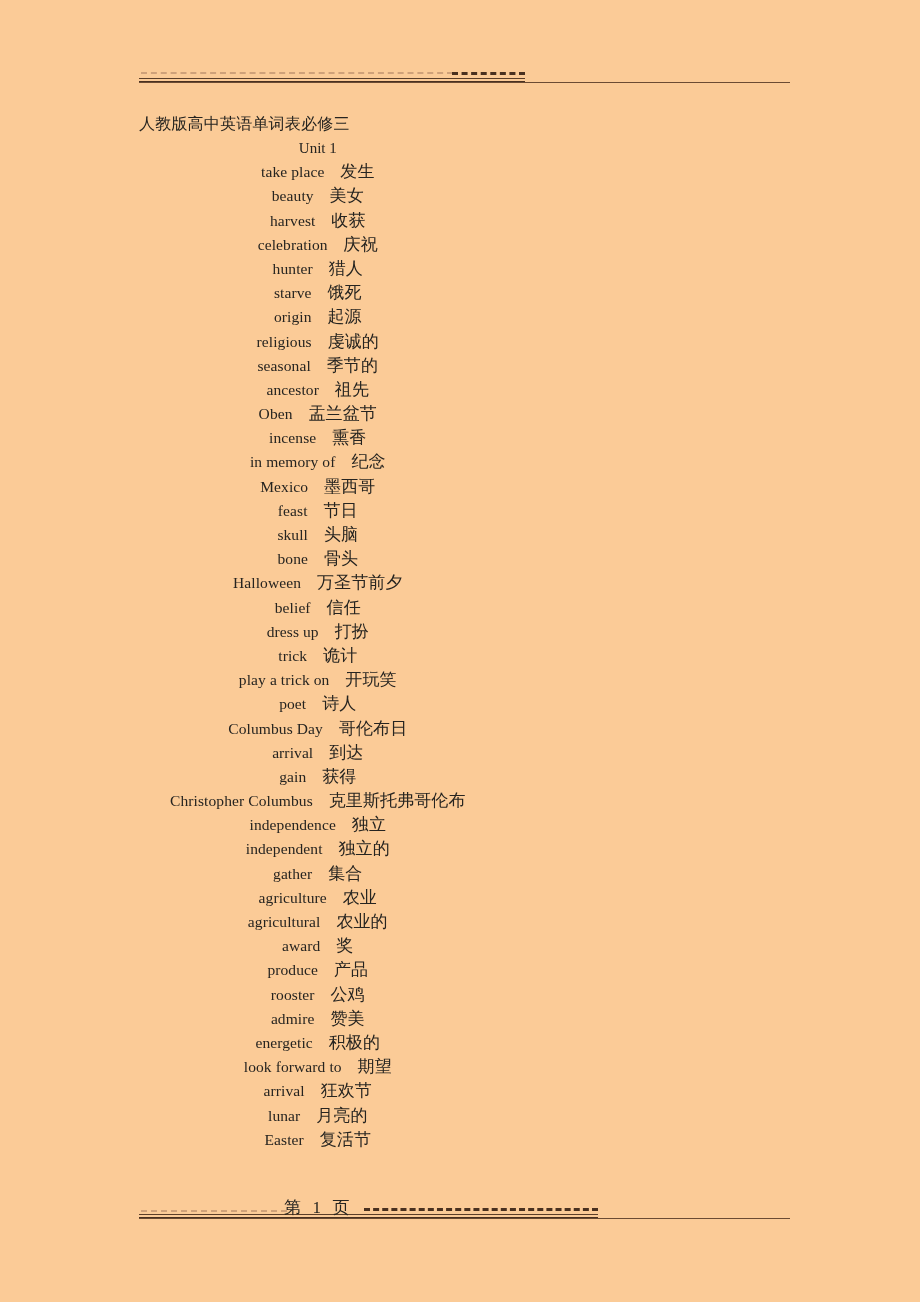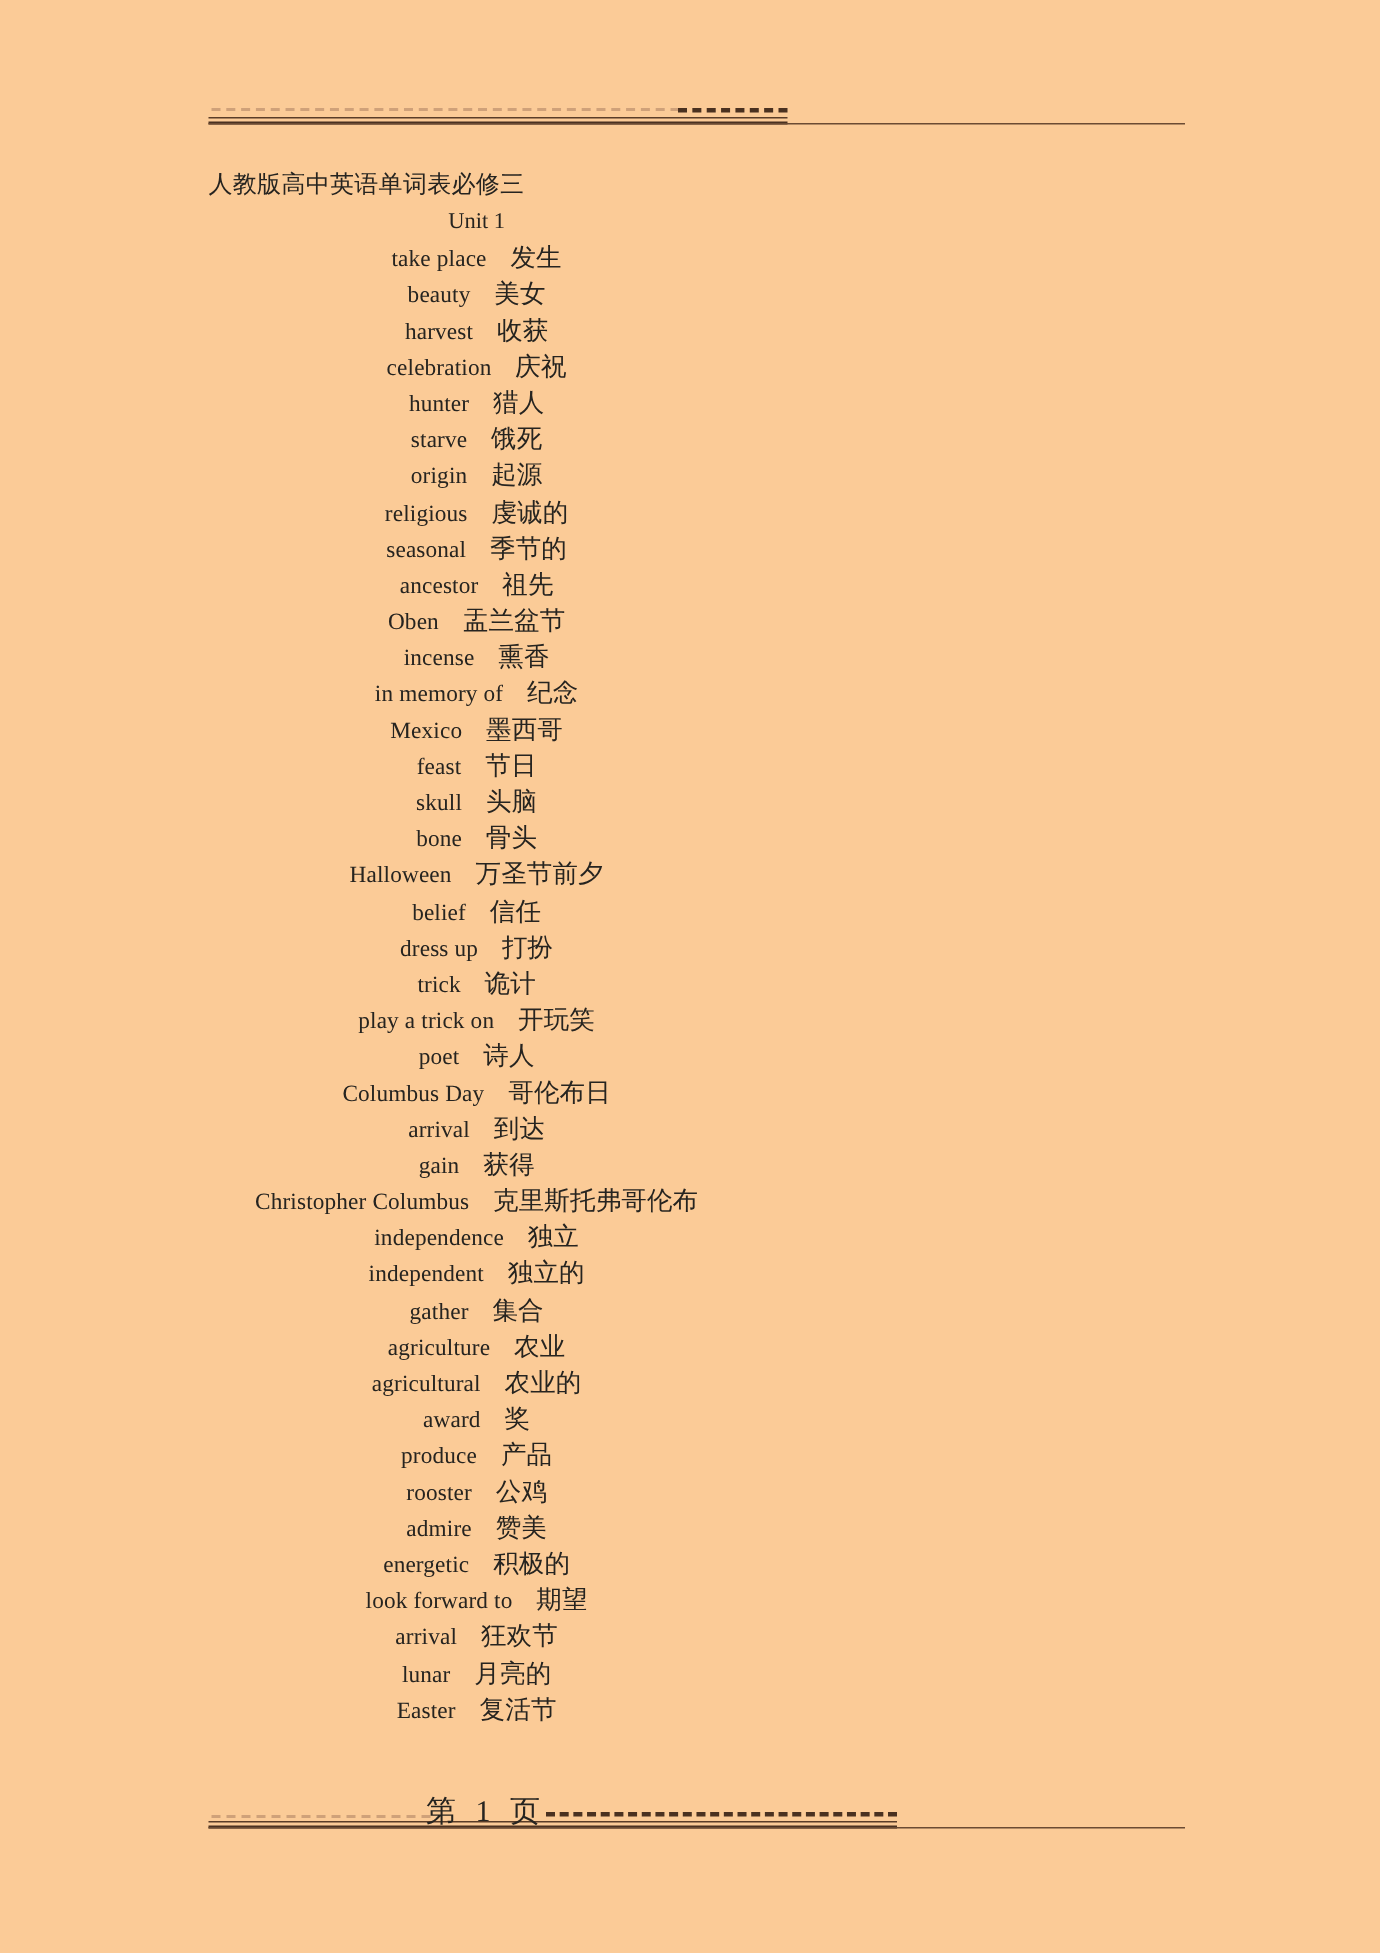--- a/index.html
+++ b/index.html
@@ -165,21 +165,21 @@
     left: 225px;
     top: 12px;
     width: 234px;
     height: 0;
     border-top: 3px dashed #4a3120;
   }
   .footer .page-num {
     position: absolute;
     left: 145px;
     top: 0;
-    font-size: 20px;
+    font-size: 17px;
     line-height: 24px;
     white-space: pre;
     letter-spacing: 1px;
   }
 </style>
 </head>
 <body>
 
 <div class="page">
 

